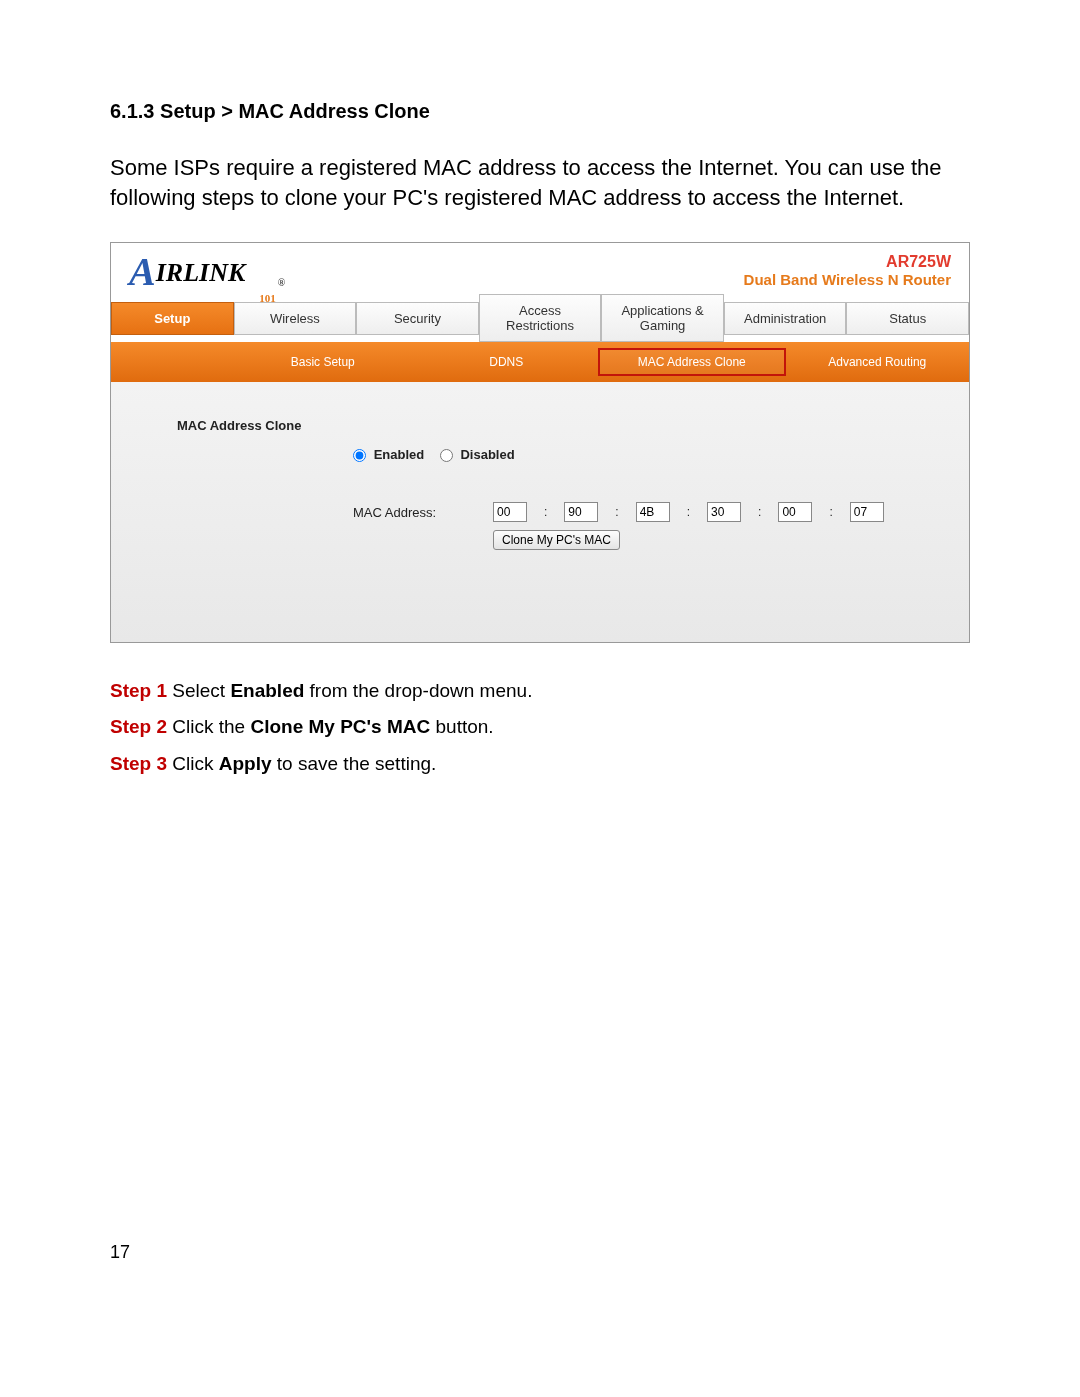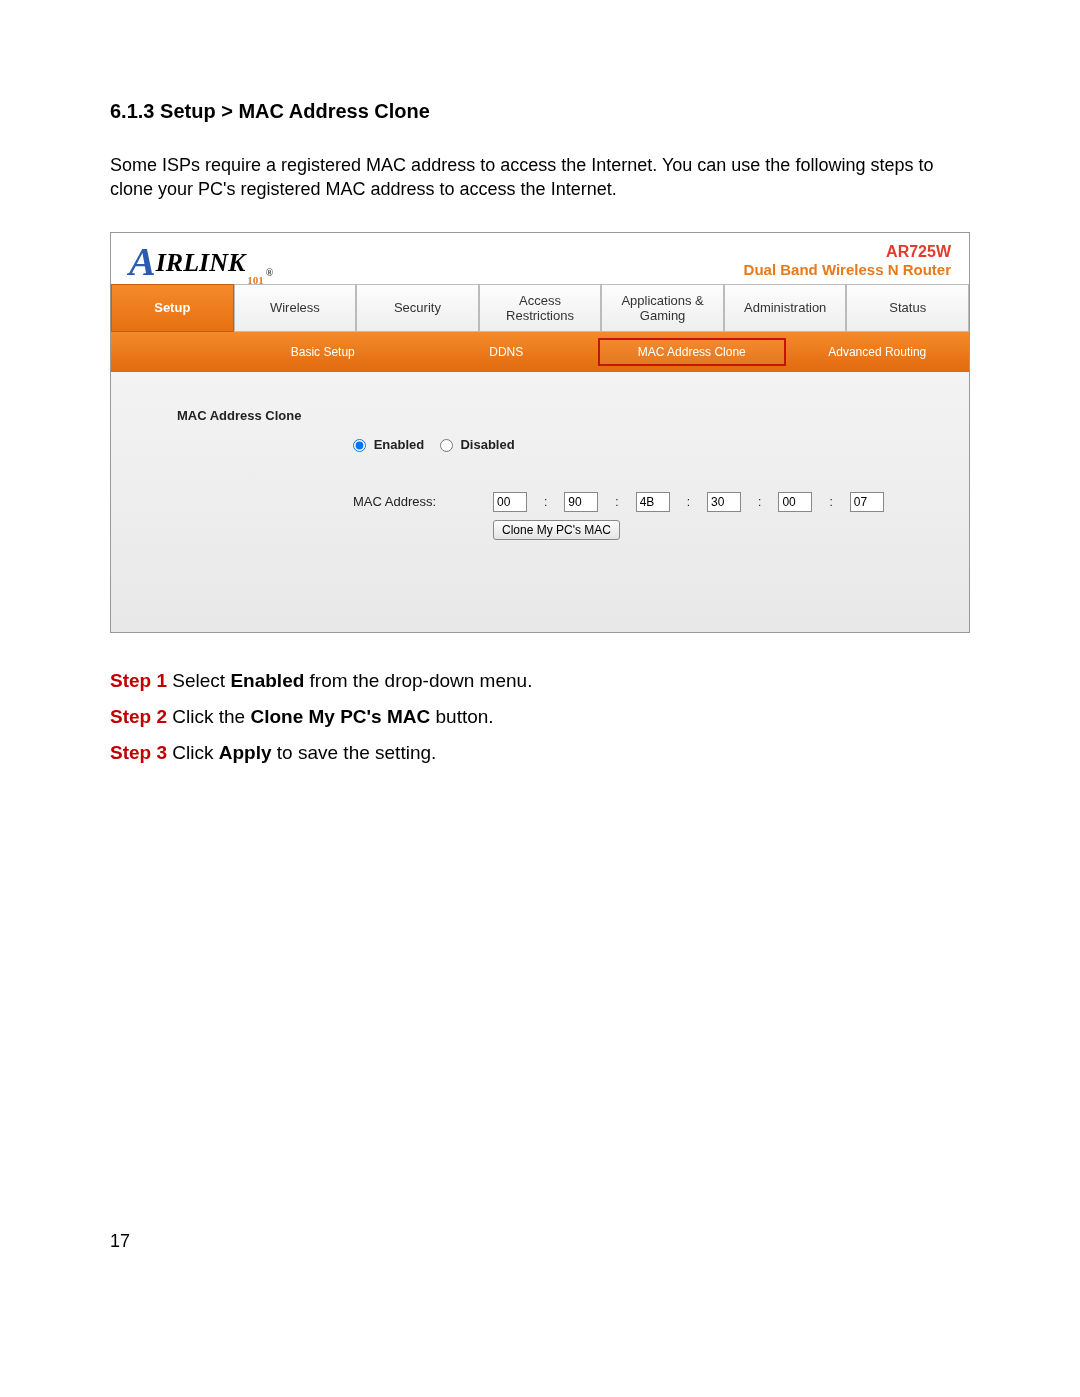--- a/index.html
+++ b/index.html
@@ -12,21 +12,21 @@
   }
   .page {
     padding: 100px 110px 40px 110px;
   }
   .section-title {
     font-weight: bold;
     font-size: 20px;
     margin-bottom: 30px;
   }
   .intro {
-    font-size: 18px;
+    font-size: 22px;
     line-height: 1.35;
     margin-bottom: 30px;
   }
   .screenshot {
     border: 1px solid #999;
     margin-bottom: 30px;
   }
   
   .hdr {
     display: flex;
@@ -47,23 +47,23 @@
     color: #2b5cb0;
     font-size: 40px;
     line-height: 0.8;
   }
   .logo-text { color: #000000; }
   .logo-sub {
     color: #e67a1b;
     font-size: 11px;
     font-style: normal;
     font-weight: bold;
-    margin-left: 2px;
+    margin-left: 14px;
     position: relative;
-    top: 8px;
+    top: 16px;
   }
   .logo-reg {
     font-size: 10px;
     vertical-align: super;
     font-style: normal;
     color: #444;
     margin-left: 2px;
   }
   .model-block { text-align: right; }
   .model {
@@ -74,20 +74,21 @@
   .tagline {
     color: #e67a1b;
     font-weight: bold;
     font-size: 15px;
   }
   
   .tabs {
     display: flex;
     width: 100%;
     border-collapse: collapse;
+    align-items: center;
   }
   .tab {
     flex: 1;
     text-align: center;
     padding: 8px 4px;
     font-size: 13px;
     color: #333;
     background: linear-gradient(#fdfdfd,#eee);
     border: 1px solid #bbb;
     display: flex;

